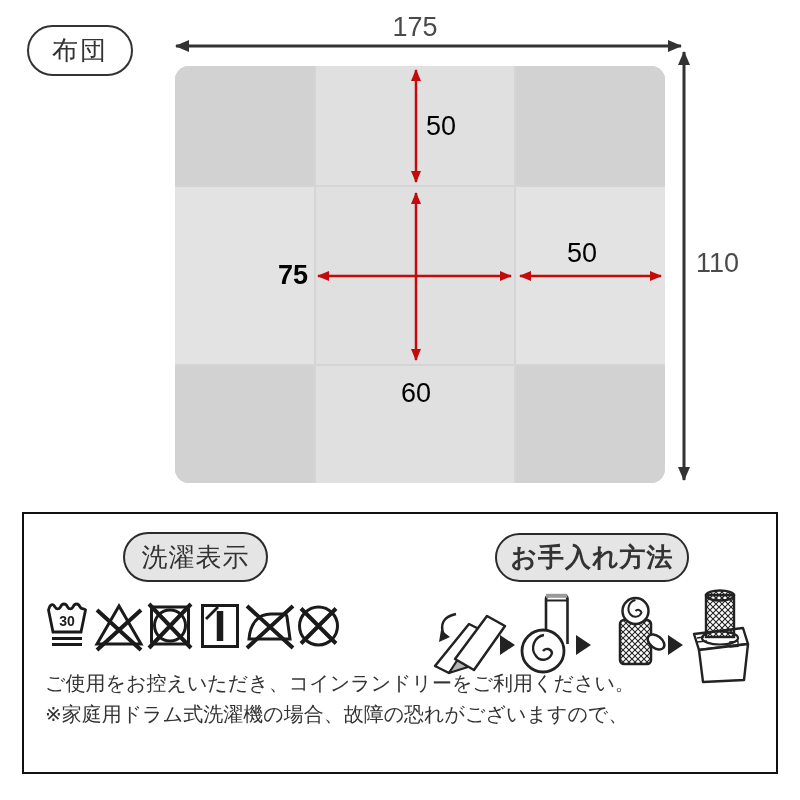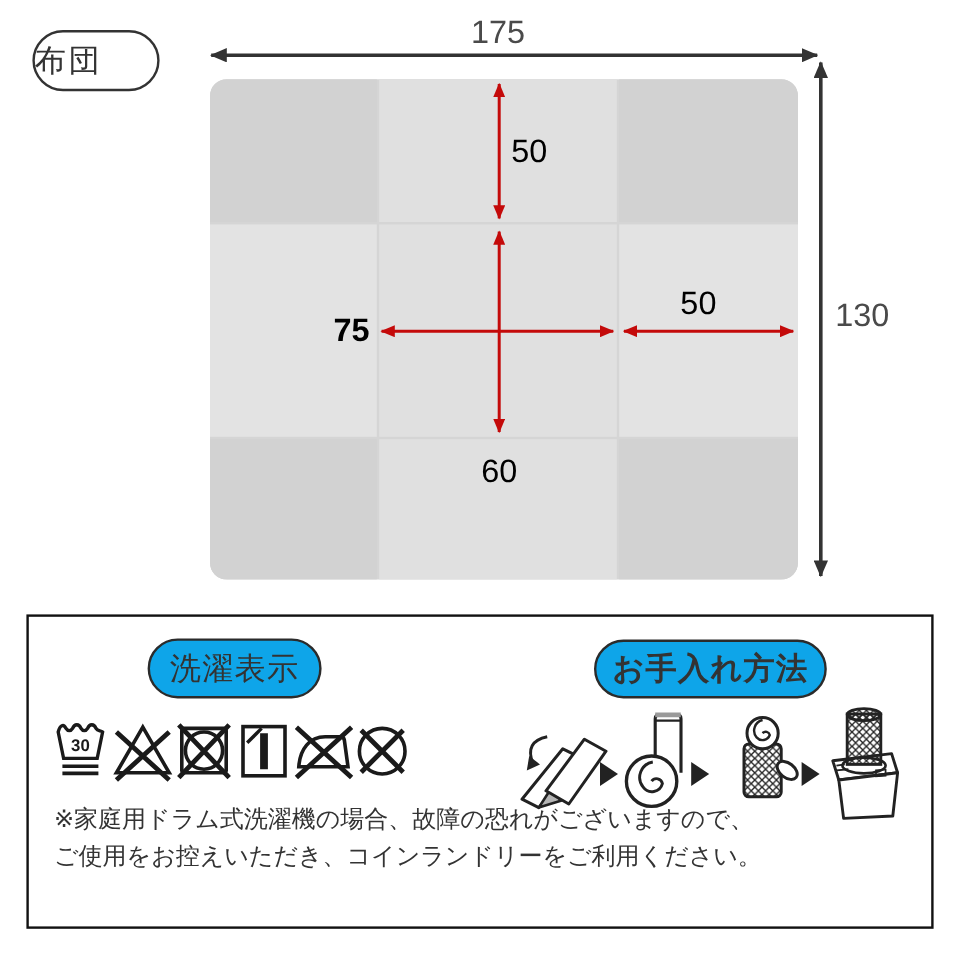--- a/index.html
+++ b/index.html
@@ -2,21 +2,21 @@
 <html><head>
 <meta charset="utf-8">
 <style>
   html,body{margin:0;padding:0;background:#fff;}
   body{width:800px;height:800px;position:relative;overflow:hidden;
        font-family:"Liberation Sans","DejaVu Sans",sans-serif;color:#333;}
   .abs{position:absolute;}
 
   
   .tag-pill{left:27px;top:25px;width:106px;height:51px;border:2.5px solid #333;
-    border-radius:27px;display:flex;align-items:center;
+    border-radius:27px;display:flex;align-items:center;justify-content:center;
     font-size:26px;letter-spacing:2px;color:#333;box-sizing:border-box;}
 
   
   #futon{left:175px;top:66px;width:490px;height:417px;background:#d5d5d5;
     border-radius:14px;overflow:hidden;}
   .cell{position:absolute;}
   .c1{left:0;width:139px;} .c2{left:141px;width:198px;} .c3{left:341px;width:149px;}
   .r1{top:0;height:119px;} .r2{top:121px;height:177px;} .r3{top:300px;height:117px;}
   .dark{background:#d2d2d2;} .lite{background:#e0e0e0;} .lite2{background:#e3e3e3;}
 
@@ -24,21 +24,21 @@
 
   .dim-label{position:absolute;font-size:27px;color:#4a4a4a;}
   .dim-red{color:#000000;}
   .ctr{text-align:center;}
 
   
   #care-box{left:22px;top:512px;width:756px;height:262px;border:2px solid #111;
     box-sizing:border-box;background:#fff;}
   .sec-pill{position:absolute;border:2.5px solid #2b2b2b;border-radius:27px;
     display:flex;align-items:center;justify-content:center;font-size:26px;
-    color:#333;letter-spacing:1px;box-sizing:border-box;background:#0ea5e9;}
+    color:#333;letter-spacing:1px;box-sizing:border-box;background:#e5e5e5;}
   #pill-wash{left:99px;top:18px;width:145px;height:50px;}
   #pill-care{left:471px;top:19px;width:194px;height:49px;font-weight:bold;}
 
   .sym{position:absolute;top:84px;}
   .step-arrow{position:absolute;width:0;height:0;border-left:15px solid #222;
     border-top:10px solid transparent;border-bottom:10px solid transparent;}
 
   #notes{left:21px;top:154px;width:720px;font-size:20px;line-height:31px;color:#333;}
 
   svg{display:block;}
@@ -73,21 +73,21 @@
   </defs>
   <line x1="176" y1="46" x2="681" y2="46" stroke="#333" stroke-width="3" marker-start="url(#ah-black)" marker-end="url(#ah-black)"></line>
   <line x1="684" y1="52" x2="684" y2="480" stroke="#333" stroke-width="3" marker-start="url(#ah-black)" marker-end="url(#ah-black)"></line>
   <line x1="416" y1="70" x2="416" y2="182" stroke="#c40a0a" stroke-width="2.5" marker-start="url(#ah-red)" marker-end="url(#ah-red)"></line>
   <line x1="416" y1="193" x2="416" y2="360" stroke="#c40a0a" stroke-width="2.5" marker-start="url(#ah-red)" marker-end="url(#ah-red)"></line>
   <line x1="318" y1="276" x2="511" y2="276" stroke="#c40a0a" stroke-width="2.5" marker-start="url(#ah-red)" marker-end="url(#ah-red)"></line>
   <line x1="520" y1="276" x2="661" y2="276" stroke="#c40a0a" stroke-width="2.5" marker-start="url(#ah-red)" marker-end="url(#ah-red)"></line>
 </svg>
 
 <div class="dim-label ctr" style="left:385px;top:12px;width:60px;">175</div>
-<div class="dim-label" style="left:696px;top:248px;">130</div>
+<div class="dim-label" style="left:696px;top:248px;">110</div>
 <div class="dim-label dim-red" style="left:426px;top:111px;">50</div>
 <div class="dim-label dim-red" style="left:258px;top:260px;width:50px;text-align:right;font-weight:bold;">75</div>
 <div class="dim-label dim-red ctr" style="left:560px;top:238px;width:44px;">50</div>
 <div class="dim-label dim-red ctr" style="left:392px;top:378px;width:48px;">60</div>
 
 <div class="abs" id="care-box">
 
   <div class="sec-pill" id="pill-wash">
     <span>洗濯表示</span>
   </div>
@@ -181,16 +181,16 @@
       <polygon points="13,64 62,58 58,94 17,96" fill="#fff" stroke-width="2.4" stroke-linejoin="round"></polygon>
       <ellipse cx="34" cy="52" rx="18" ry="6.5" fill="#fff" stroke-width="2.2"></ellipse>
       <rect x="20" y="9" width="28" height="42" fill="url(#netp2)" stroke-width="2.4"></rect>
       <ellipse cx="34" cy="9.5" rx="14" ry="5" fill="url(#netp2)" stroke-width="2.4"></ellipse>
       <path d="M11,52 l7,-1 M11,56 l10,-1" stroke-width="1.6"></path>
       <rect x="44" y="59" width="8" height="5" transform="skewY(-4)" stroke-width="1.4"></rect>
     </svg>
   </div>
 
   <div class="abs" id="notes">
+    <div>ご使用をお控えいただき、コインランドリーをご利用ください。</div>
     <div>※家庭用ドラム式洗濯機の場合、故障の恐れがございますので、</div>
-    <div>ご使用をお控えいただき、コインランドリーをご利用ください。</div>
   </div>
 </div>
 
 </body></html>

